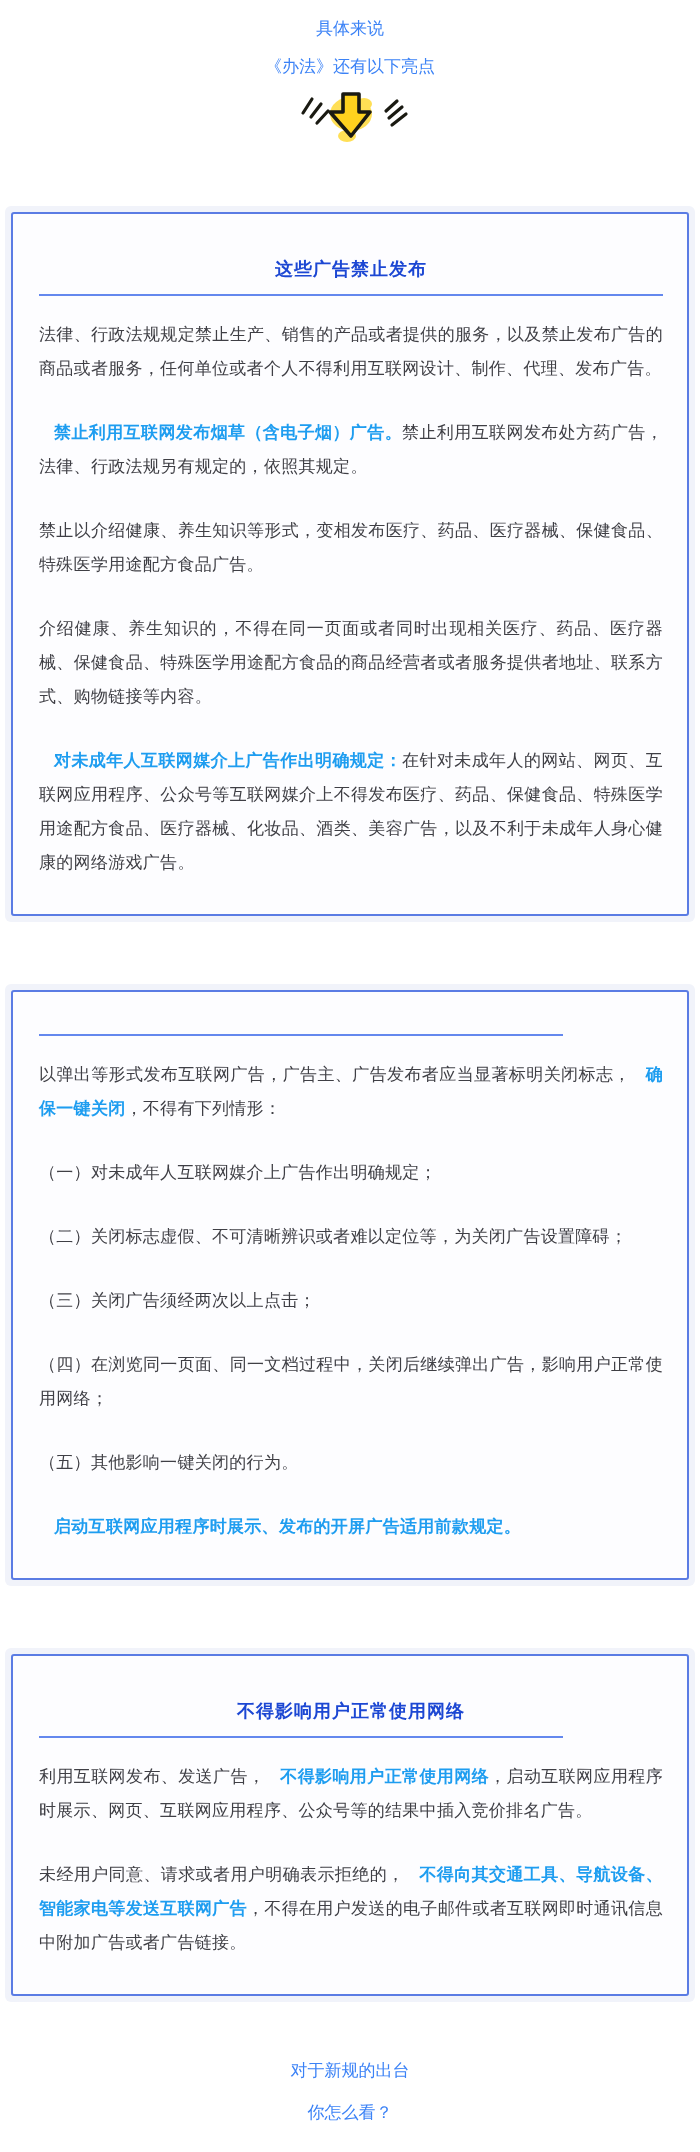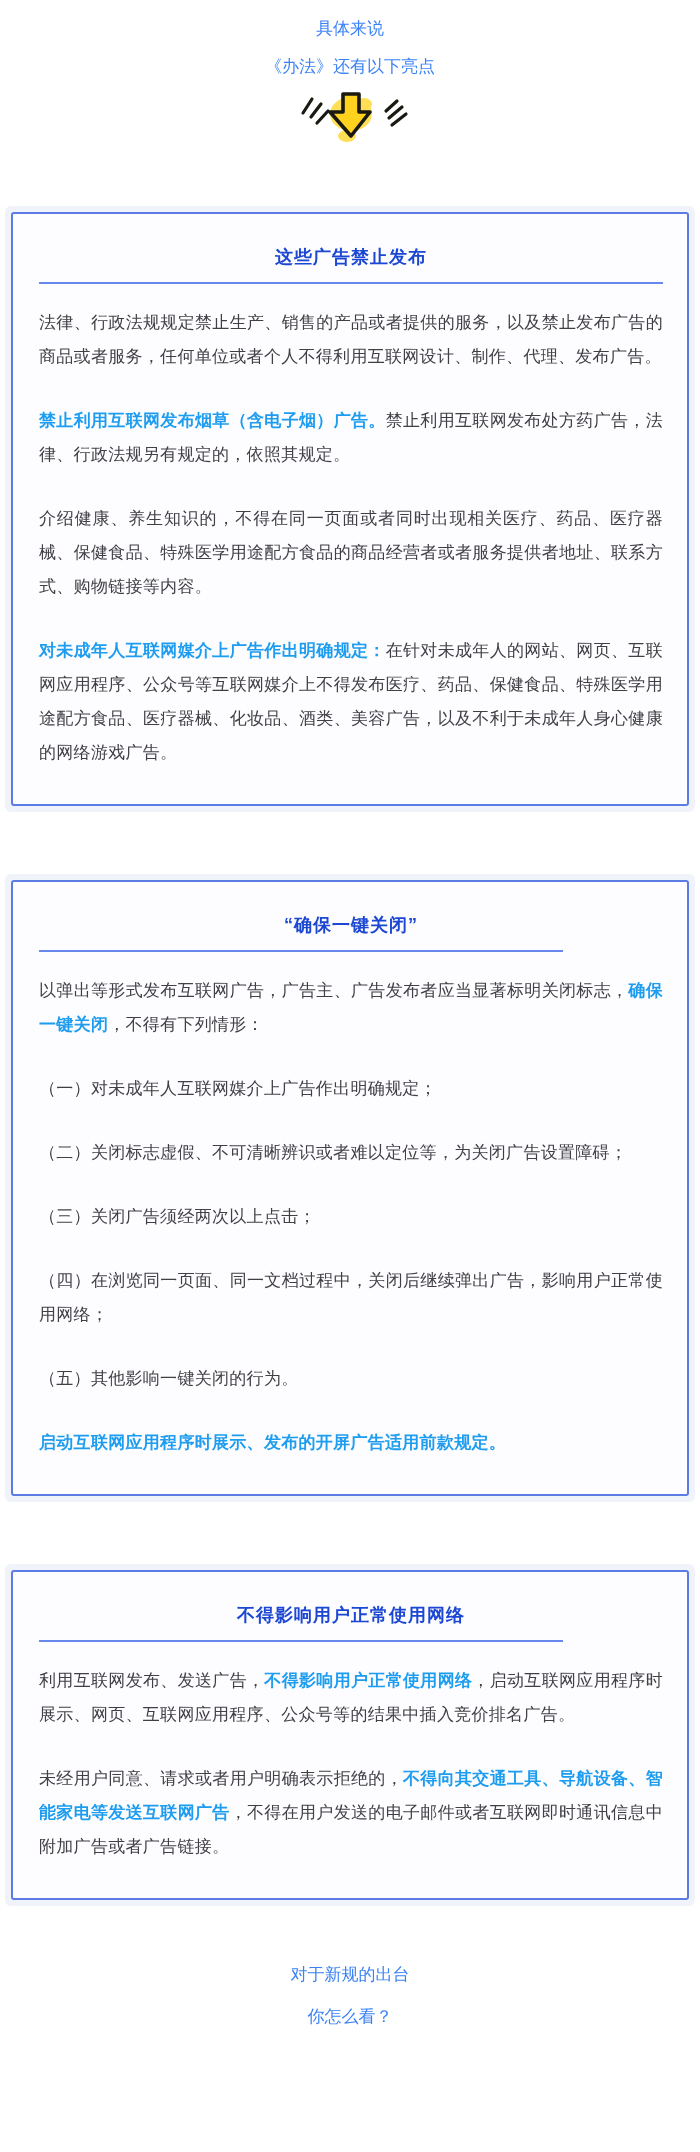--- a/index.html
+++ b/index.html
@@ -35,21 +35,21 @@
     border-radius:6px;
     padding:6px;
   }
   .card{
     border:2px solid var(--card-border,#5b7ce4);
     background:#fdfdff;
     border-radius:3px;
     padding:30px 24px 34px 26px;
   }
   .card-title{
-    margin:0;
+    margin:12px;
     text-align:center;
     color:var(--title-blue,#1c47d3);
     font-size:18px;
     font-weight:bold;
     letter-spacing:1px;
     line-height:26px;
   }
   .title-rule{
     height:0;
     border-top:2px solid var(--rule-blue,#6488ee);
@@ -62,20 +62,21 @@
     font-size:17px;
     line-height:34px;
     letter-spacing:0.3px;
     color:#3f3f45;
     text-align:justify;
   }
   .para:nth-of-type(1){margin-top:22px;}
   .hl{
     color:var(--highlight-blue,#1e9df0);
     font-weight:bold;
+    margin-left:15px;
   }
 </style>
 </head>
 <body>
 
 <p class="center-line intro-1">具体来说</p>
 <p class="center-line intro-2">《办法》还有以下亮点</p>
 
 <div class="arrow-row">
   <svg width="170" height="58" viewBox="0 0 170 58" aria-hidden="true">
@@ -102,27 +103,27 @@
   </svg>
 </div>
 
 <div id="sections">
     <section class="card-wrap">
       <div class="card">
         <h2 class="card-title">这些广告禁止发布</h2>
         <div class="title-rule"></div>
         <p class="para"><span>法律、行政法规规定禁止生产、销售的产品或者提供的服务，以及禁止发布广告的商品或者服务，任何单位或者个人不得利用互联网设计、制作、代理、发布广告。</span></p>
         <p class="para"><span class="hl">禁止利用互联网发布烟草（含电子烟）广告。</span><span>禁止利用互联网发布处方药广告，法律、行政法规另有规定的，依照其规定。</span></p>
+        <p class="para"><span>禁止以介绍健康、养生知识等形式，变相发布医疗、药品、医疗器械、保健食品、特殊医学用途配方食品广告。</span></p>
         <p class="para"><span>介绍健康、养生知识的，不得在同一页面或者同时出现相关医疗、药品、医疗器械、保健食品、特殊医学用途配方食品的商品经营者或者服务提供者地址、联系方式、购物链接等内容。</span></p>
         <p class="para"><span class="hl">对未成年人互联网媒介上广告作出明确规定：</span><span>在针对未成年人的网站、网页、互联网应用程序、公众号等互联网媒介上不得发布医疗、药品、保健食品、特殊医学用途配方食品、医疗器械、化妆品、酒类、美容广告，以及不利于未成年人身心健康的网络游戏广告。</span></p>
       </div>
     </section>
     <section class="card-wrap">
       <div class="card">
-        <h2 class="card-title">“确保一键关闭”</h2>
         <div class="title-rule"></div>
         <p class="para"><span>以弹出等形式发布互联网广告，广告主、广告发布者应当显著标明关闭标志，</span><span class="hl">确保一键关闭</span><span>，不得有下列情形：</span></p>
         <p class="para"><span>（一）对未成年人互联网媒介上广告作出明确规定；</span></p>
         <p class="para"><span>（二）关闭标志虚假、不可清晰辨识或者难以定位等，为关闭广告设置障碍；</span></p>
         <p class="para"><span>（三）关闭广告须经两次以上点击；</span></p>
         <p class="para"><span>（四）在浏览同一页面、同一文档过程中，关闭后继续弹出广告，影响用户正常使用网络；</span></p>
         <p class="para"><span>（五）其他影响一键关闭的行为。</span></p>
         <p class="para"><span class="hl">启动互联网应用程序时展示、发布的开屏广告适用前款规定。</span></p>
       </div>
     </section>

